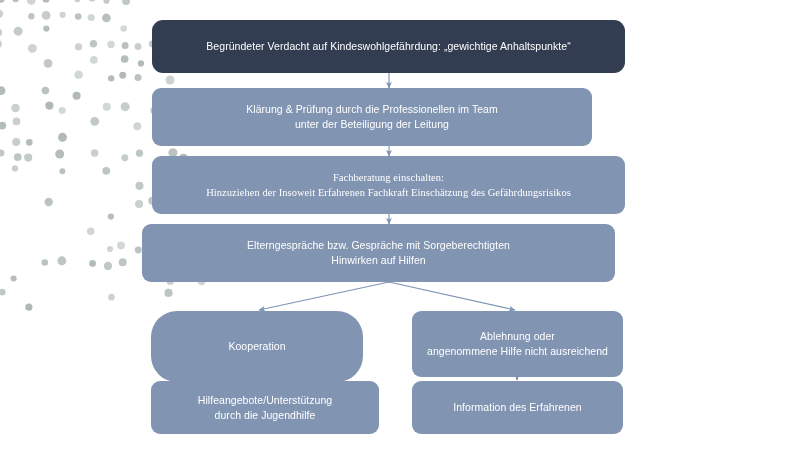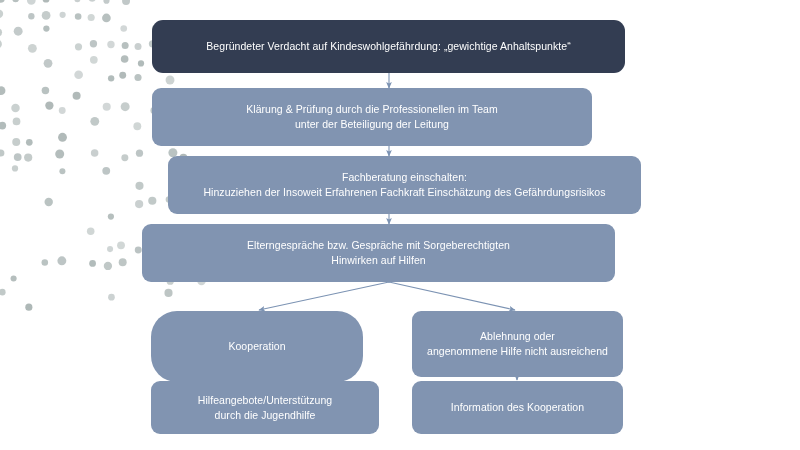--- a/index.html
+++ b/index.html
@@ -196,21 +196,21 @@
 
   <div class="node dark" style="left:152px; top:20px; width:473px; height:53px;">
     <span class="node-text">Begründeter Verdacht auf Kindeswohlgefährdung:  „gewichtige Anhaltspunkte“</span>
   </div>
 
   <div class="node light" style="left:152px; top:88px; width:440px; height:58px;">
     <span class="node-text">Klärung &amp; Prüfung durch die Professionellen im Team
 unter der Beteiligung der Leitung</span>
   </div>
 
-  <div class="node light" style="left:168px; top:156px; width:473px; height:58px;">
+  <div class="node light" style="left:152px; top:156px; width:473px; height:58px;font-family:Liberation Serif, serif;">
     <span class="node-text">Fachberatung einschalten:
 Hinzuziehen der Insoweit Erfahrenen Fachkraft Einschätzung des Gefährdungsrisikos</span>
   </div>
 
   <div class="node light" style="left:142px; top:224px; width:473px; height:58px;">
     <span class="node-text">Elterngespräche bzw. Gespräche mit Sorgeberechtigten
 Hinwirken auf Hilfen</span>
   </div>
 
   <div class="node light" style="left:151px; top:311px; width:212px; height:71px;border-radius:26px;">
@@ -221,16 +221,16 @@
     <span class="node-text">Ablehnung oder
 angenommene Hilfe nicht ausreichend</span>
   </div>
 
   <div class="node light" style="left:151px; top:381px; width:228px; height:53px;">
     <span class="node-text">Hilfeangebote/Unterstützung
 durch die Jugendhilfe</span>
   </div>
 
   <div class="node light" style="left:412px; top:381px; width:211px; height:53px;">
-    <span class="node-text">Information des Kooperation</span>
+    <span class="node-text">Information des Erfahrenen</span>
   </div>
 
 </div>
 
 </body></html>

